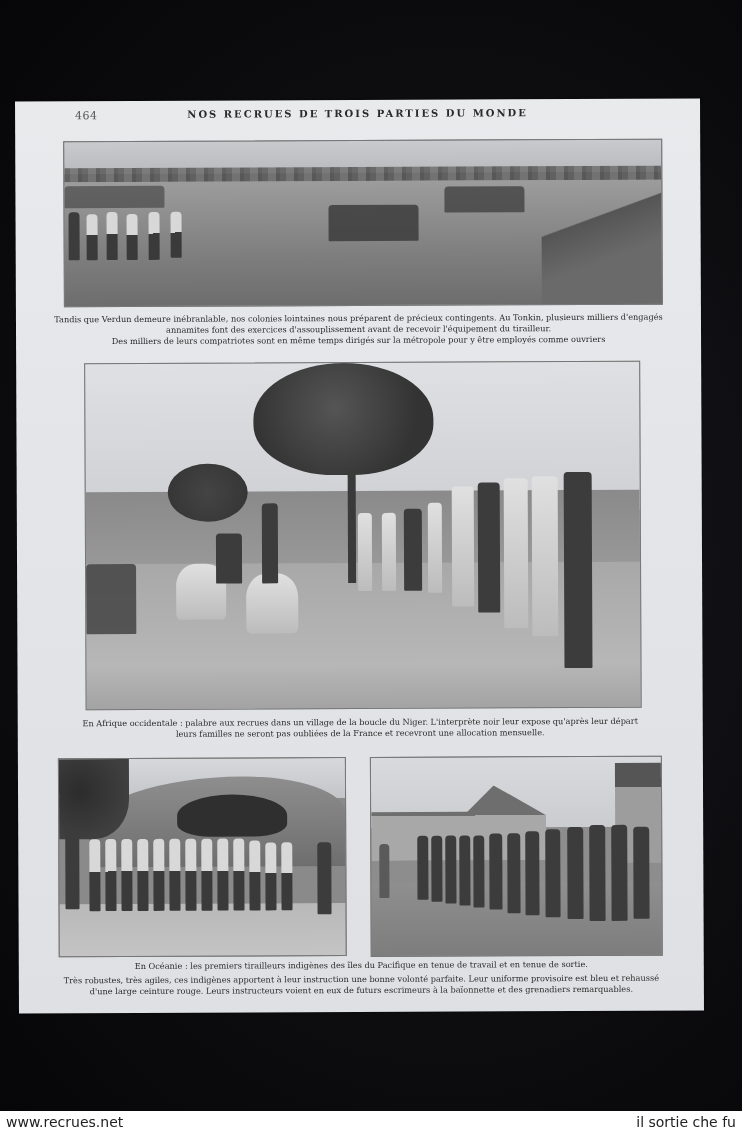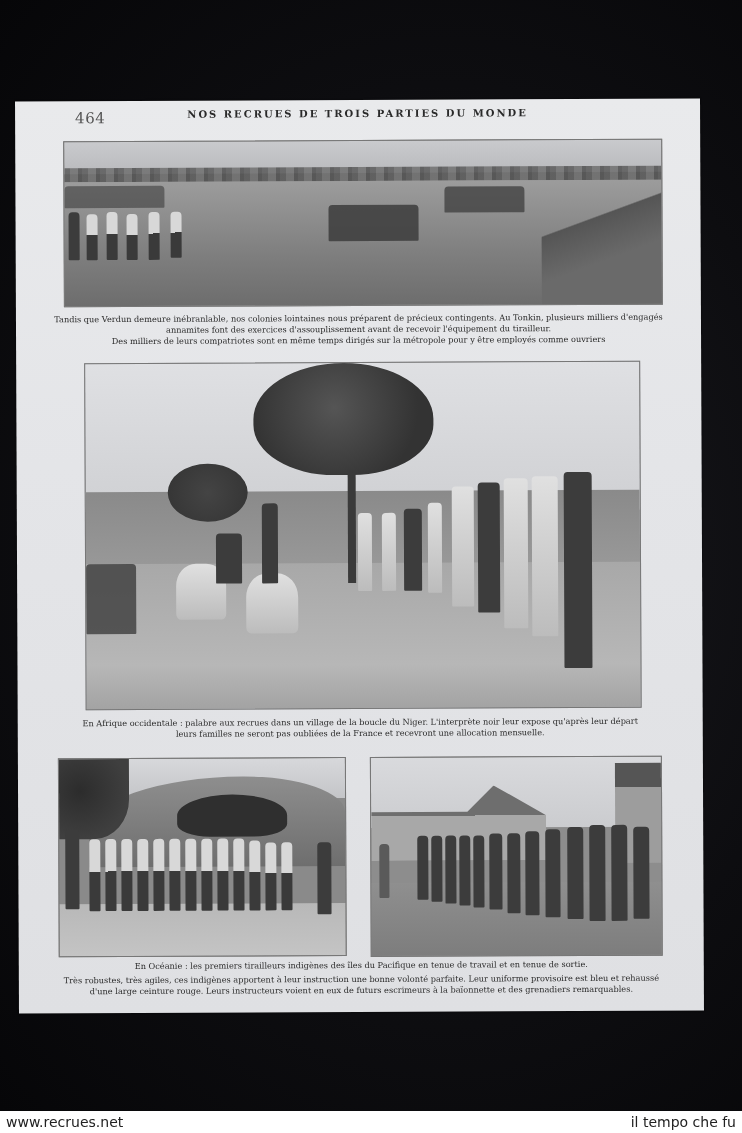--- a/index.html
+++ b/index.html
@@ -13,21 +13,21 @@
       background: radial-gradient(ellipse at 60% 50%, #1a1a1f 0%, #0d0d10 60%, #060608 100%);
     }
     .page {
       position: absolute; left: 17px; top: 100px; width: 685px; height: 912px;
       background: linear-gradient(180deg, #e9eaec 0%, #e4e5e8 40%, #dfe0e3 100%);
       transform: rotate(-0.25deg);
       box-shadow: 0 0 2px rgba(0,0,0,0.5);
     }
     .page-number {
       position: absolute; left: 60px; top: 8px;
-      font-size: 15px; color: #555; letter-spacing: 0.5px;
+      font-size: 11px; color: #555; letter-spacing: 0.5px;
     }
     .page-title {
       position: absolute; left: 0; right: 0; top: 8px; text-align: center;
       font-size: 10px; color: #2a2a2a; letter-spacing: 2px; font-weight: bold;
     }
     .photo {
       position: absolute; border: 1px solid #777; overflow: hidden;
     }
     .photo .sky { position: absolute; left: 0; right: 0; top: 0; }
     .photo .ground { position: absolute; left: 0; right: 0; bottom: 0; }
@@ -186,14 +186,14 @@
 
   <div class="caption" style="top:860px;">
     <p style="margin-bottom:3px;">En Océanie : les premiers tirailleurs indigènes des îles du Pacifique en tenue de travail et en tenue de sortie.</p>
     <p>Très robustes, très agiles, ces indigènes apportent à leur instruction une bonne volonté parfaite. Leur uniforme provisoire est bleu et rehaussé</p>
     <p>d'une large ceinture rouge. Leurs instructeurs voient en eux de futurs escrimeurs à la baïonnette et des grenadiers remarquables.</p>
   </div>
 </div>
 
 <div class="watermark-bar">
   <span>www.recrues.net</span>
-  <span>il tempo che fu</span>
+  <span>il sortie che fu</span>
 </div>
 
 </body></html>

